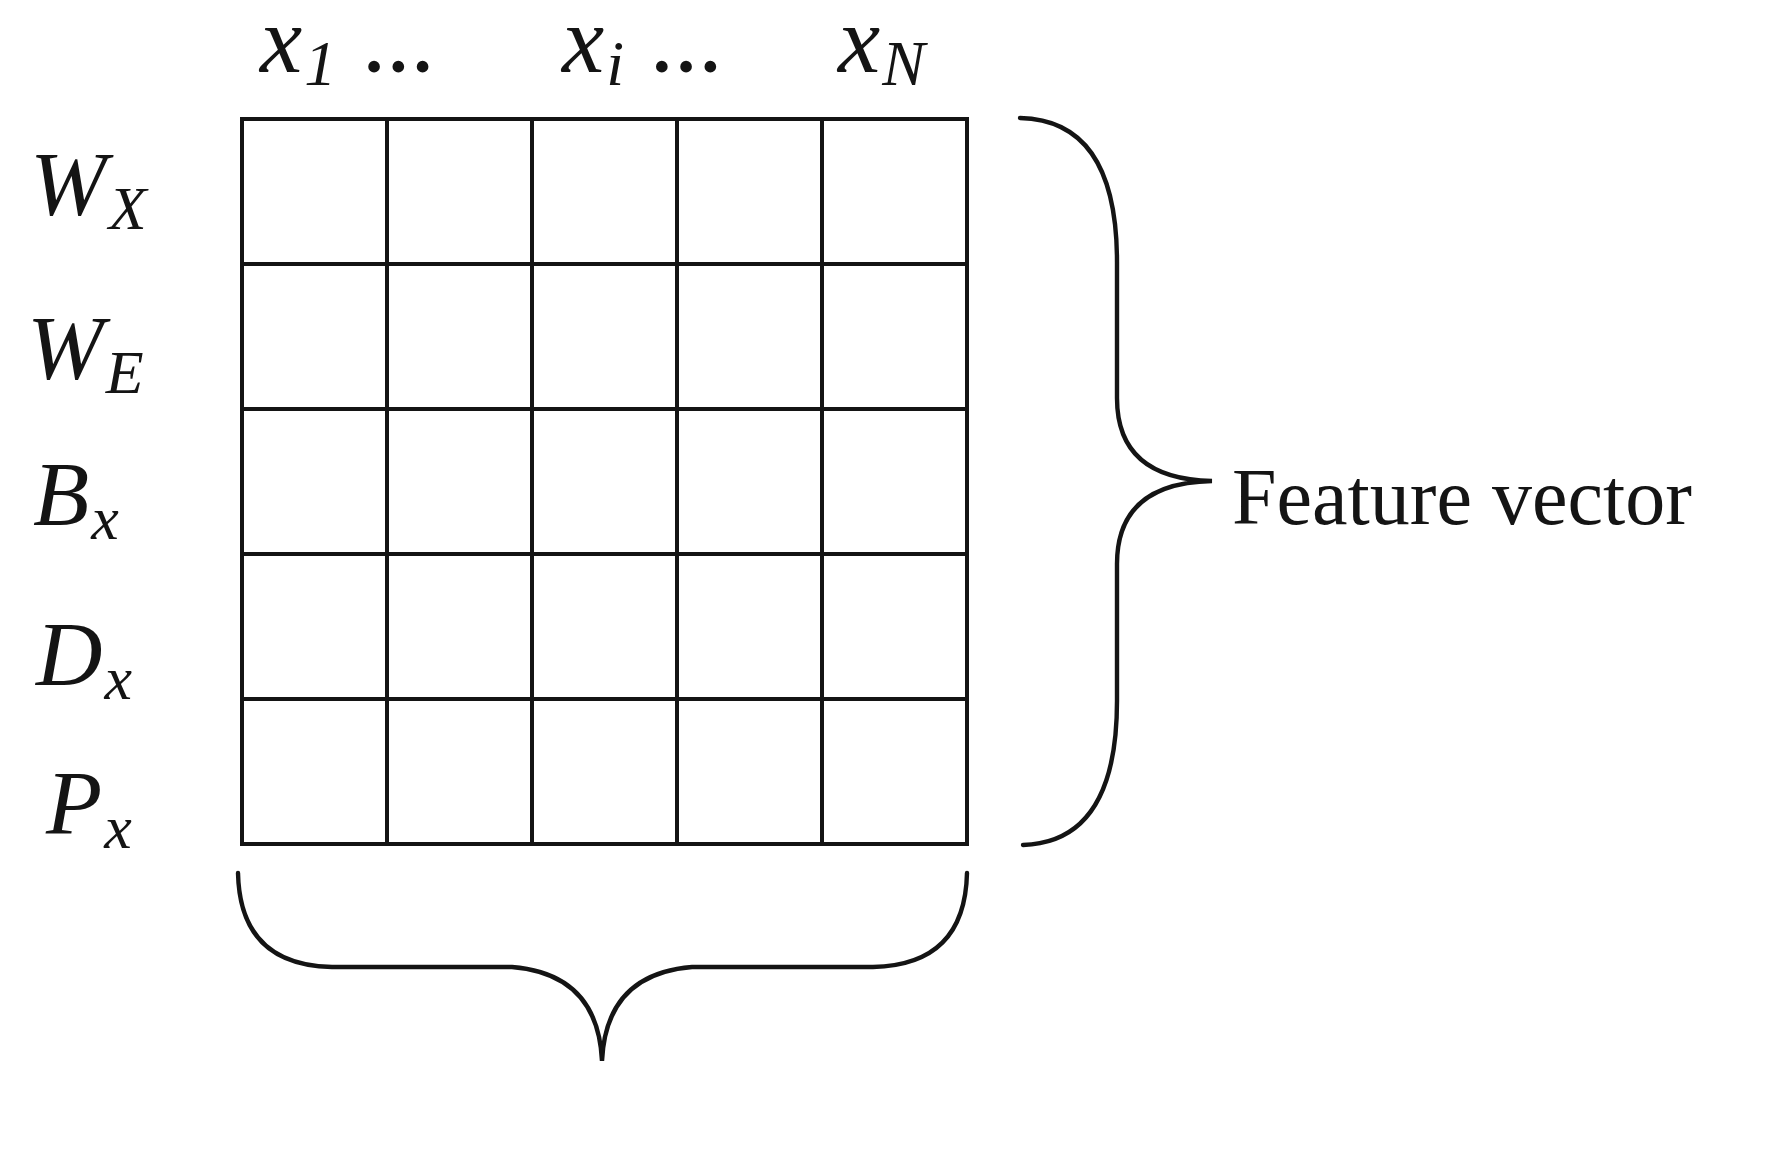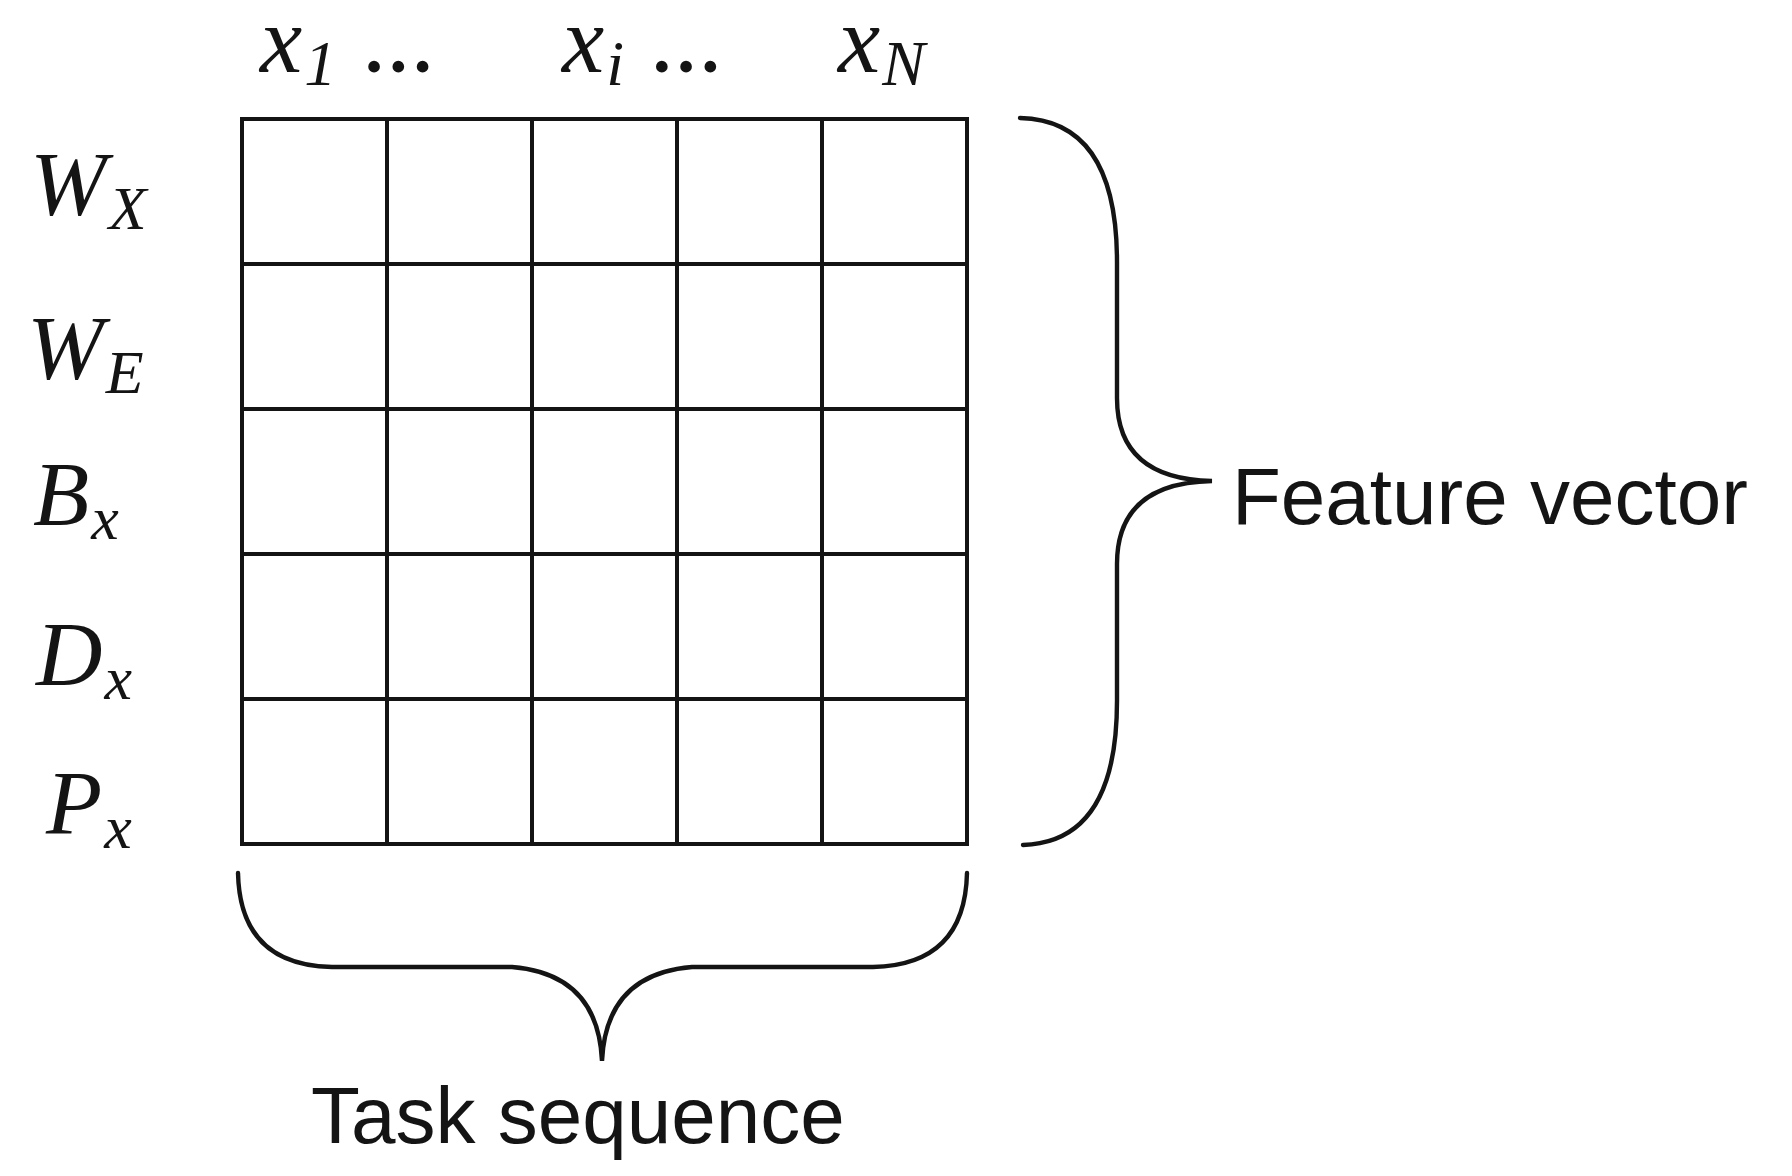--- a/index.html
+++ b/index.html
@@ -148,16 +148,15 @@
       <div class="cell"></div>
       <div class="cell"></div>
       <div class="cell"></div>
     </div>
 
   <svg class="braces" viewBox="0 0 1792 1176">
     <path d="M 1020,118 Q 1117,120 1117,262 L 1117,398 Q 1117,479 1212,481 Q 1117,483 1117,564 L 1117,701 Q 1117,842 1023,845"></path>
     <path d="M 238,873 Q 240,965 332,967 L 512,967 Q 598,974 602,1061 Q 606,974 692,967 L 873,967 Q 965,965 967,873"></path>
   </svg>
 
-  <div class="anno" style="left:1232px; top:457px;">Feature vector</div>
-  <div class="anno" style="left:311px; top:1076px;">Task sequence</div>
+  <div class="anno" style="left:1232px; top:457px;font-family:Liberation Serif, serif;">Feature vector</div>
 
 </div>
 
 </body></html>

